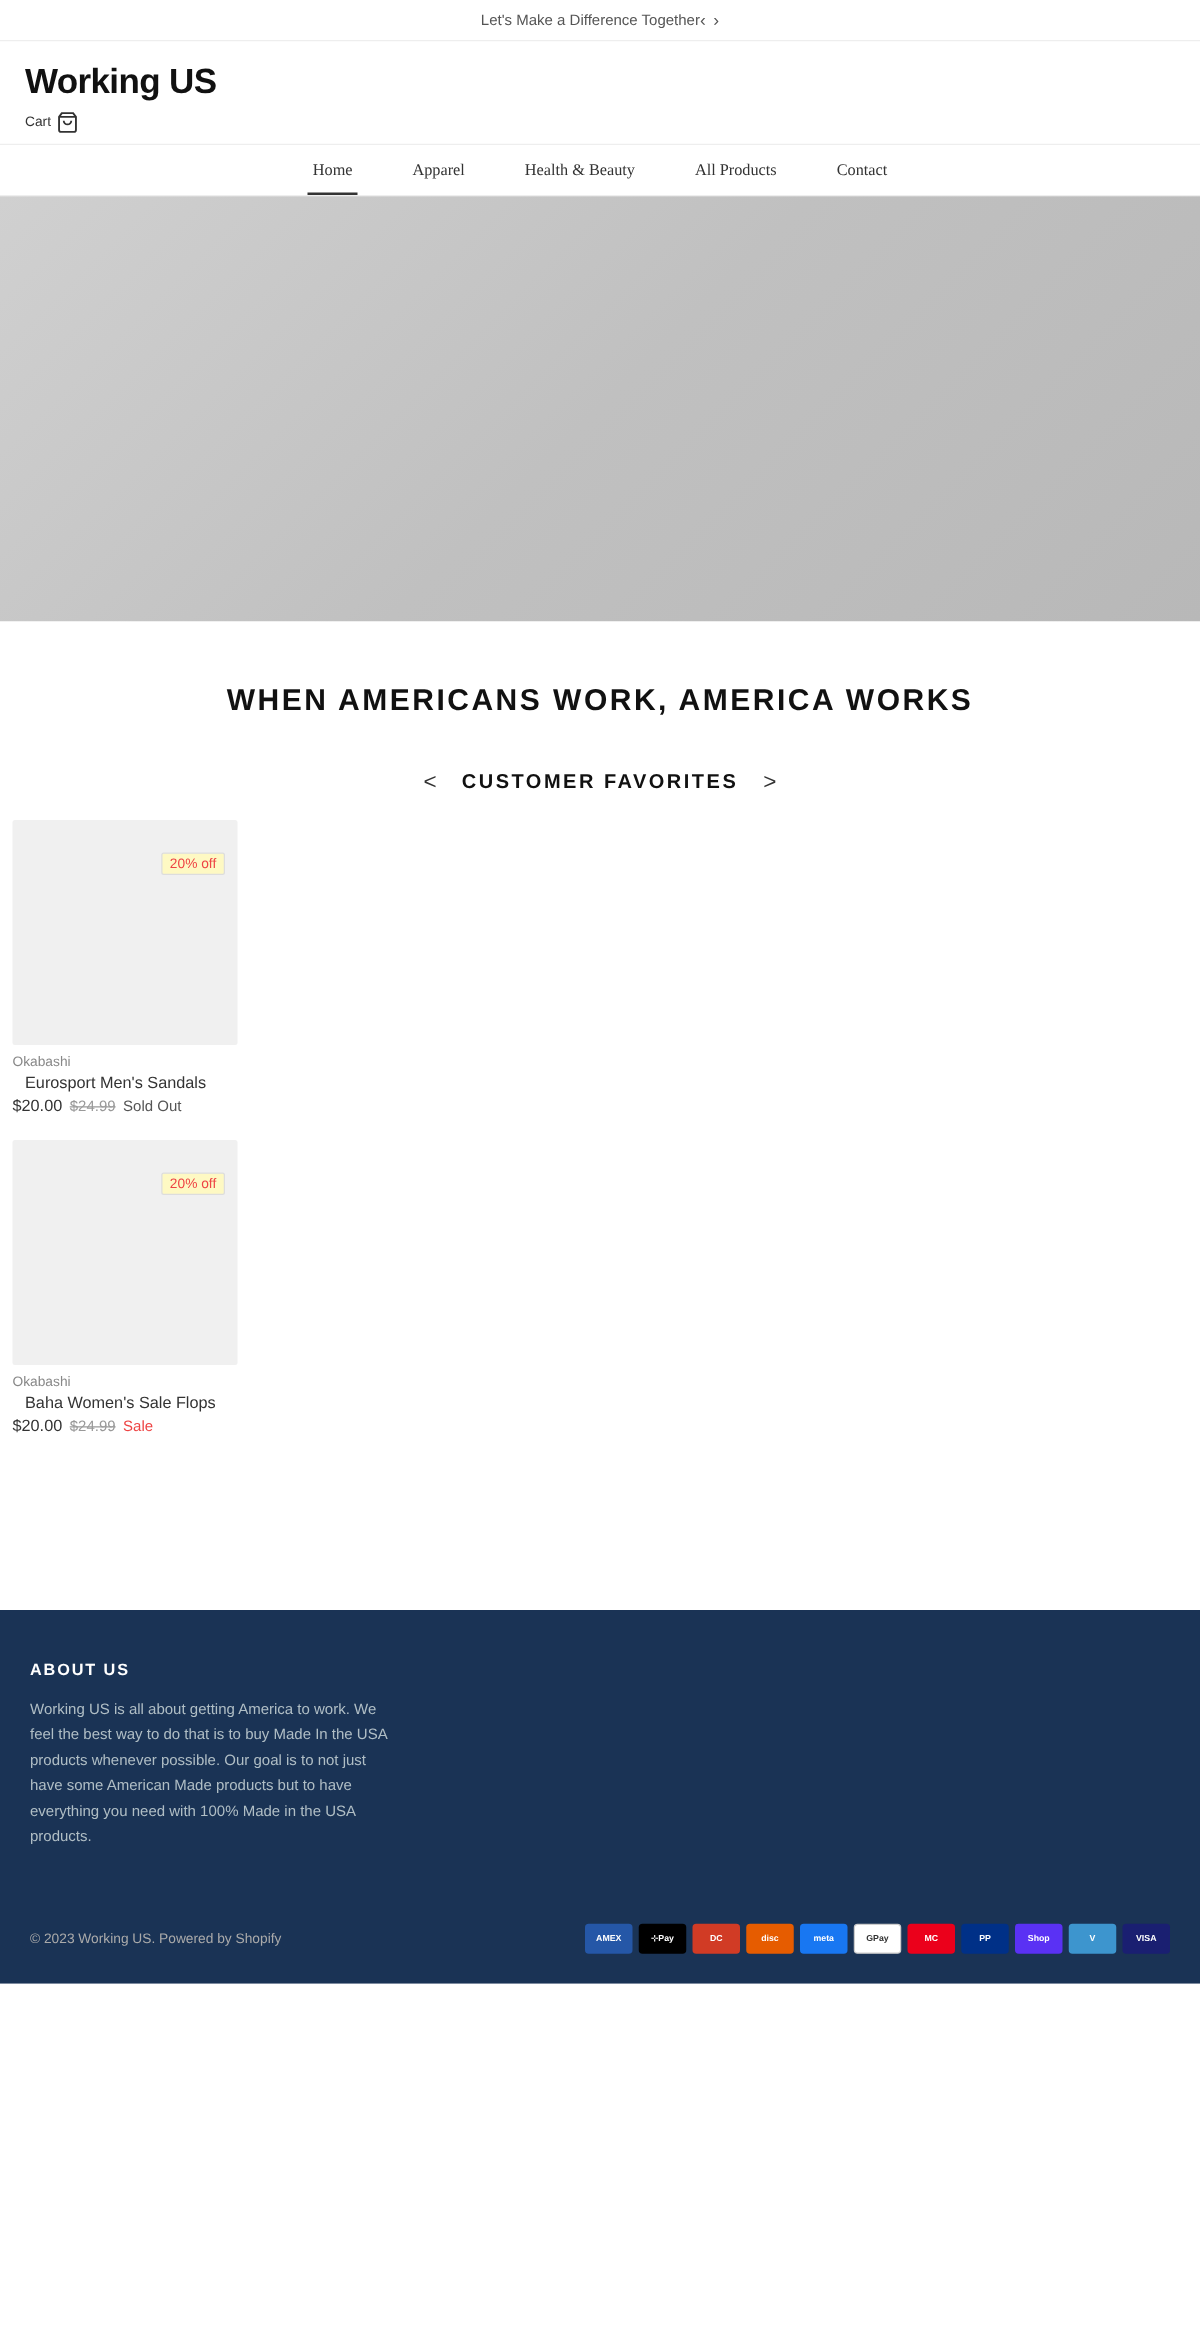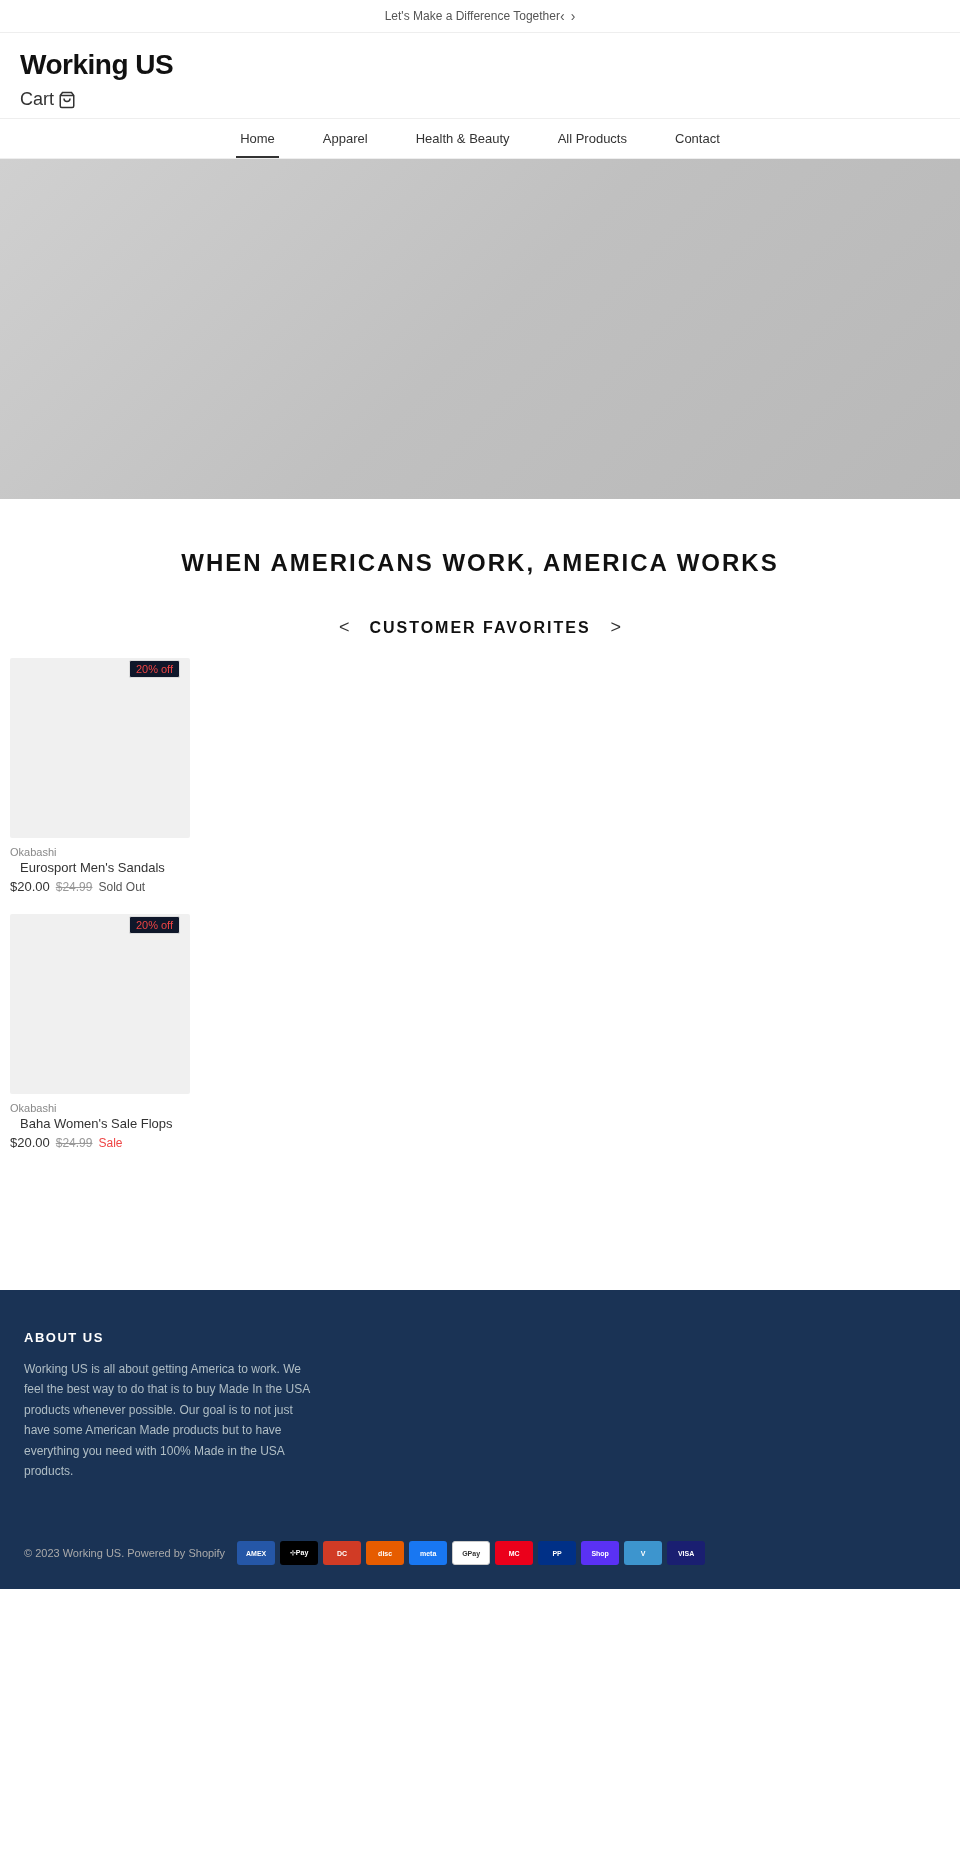--- a/index.html
+++ b/index.html
@@ -28,21 +28,21 @@
     .site-title {
       font-size: 28px;
       font-weight: 700;
       color: #111;
       letter-spacing: -0.5px;
     }
     .cart-link {
       display: flex;
       align-items: center;
       gap: 4px;
-      font-size: 18px;
+      font-size: 11px;
       color: #333;
       cursor: pointer;
       margin-top: 8px;
     }
     .cart-icon-svg { width: 18px; height: 18px; }
 
     
     .main-nav {
       border-top: 1px solid #eee;
       border-bottom: 1px solid #eee;
@@ -51,20 +51,21 @@
       gap: 40px;
       padding: 0;
     }
     .nav-item {
       padding: 12px 4px;
       font-size: 13px;
       color: #333;
       cursor: pointer;
       position: relative;
       text-decoration: none;
+      font-family: Liberation Serif, serif;
     }
     .nav-item.active::after {
       content: '';
       position: absolute;
       bottom: 0;
       left: 0;
       right: 0;
       height: 2px;
       background: #333;
     }
@@ -121,23 +122,23 @@
     .product-image-wrap {
       position: relative;
       width: 180px;
       height: 180px;
       background: #f0f0f0;
       border-radius: 2px;
       overflow: hidden;
     }
     .product-badge {
       position: absolute;
-      top: 2px;
+      top: 26px;
       right: 10px;
-      background: #0f172a;
+      background: #fef9c3;
       border: 1px solid #ddd;
       font-size: 11px;
       color: #e44;
       padding: 2px 6px;
       border-radius: 2px;
       font-weight: 500;
     }
     .product-brand {
       font-size: 11px;
       color: #888;
@@ -193,20 +194,21 @@
     }
     .footer-about-text {
       font-size: 12px;
       color: #b0bec5;
       line-height: 1.7;
       max-width: 290px;
     }
 
     .footer-bottom {
       display: flex;
+      justify-content: space-between;
       align-items: center;
       margin-top: 60px;
       flex-wrap: wrap;
       gap: 12px;
     }
     .footer-copyright {
       font-size: 11px;
       color: #aaa;
     }
     .payment-icons {

